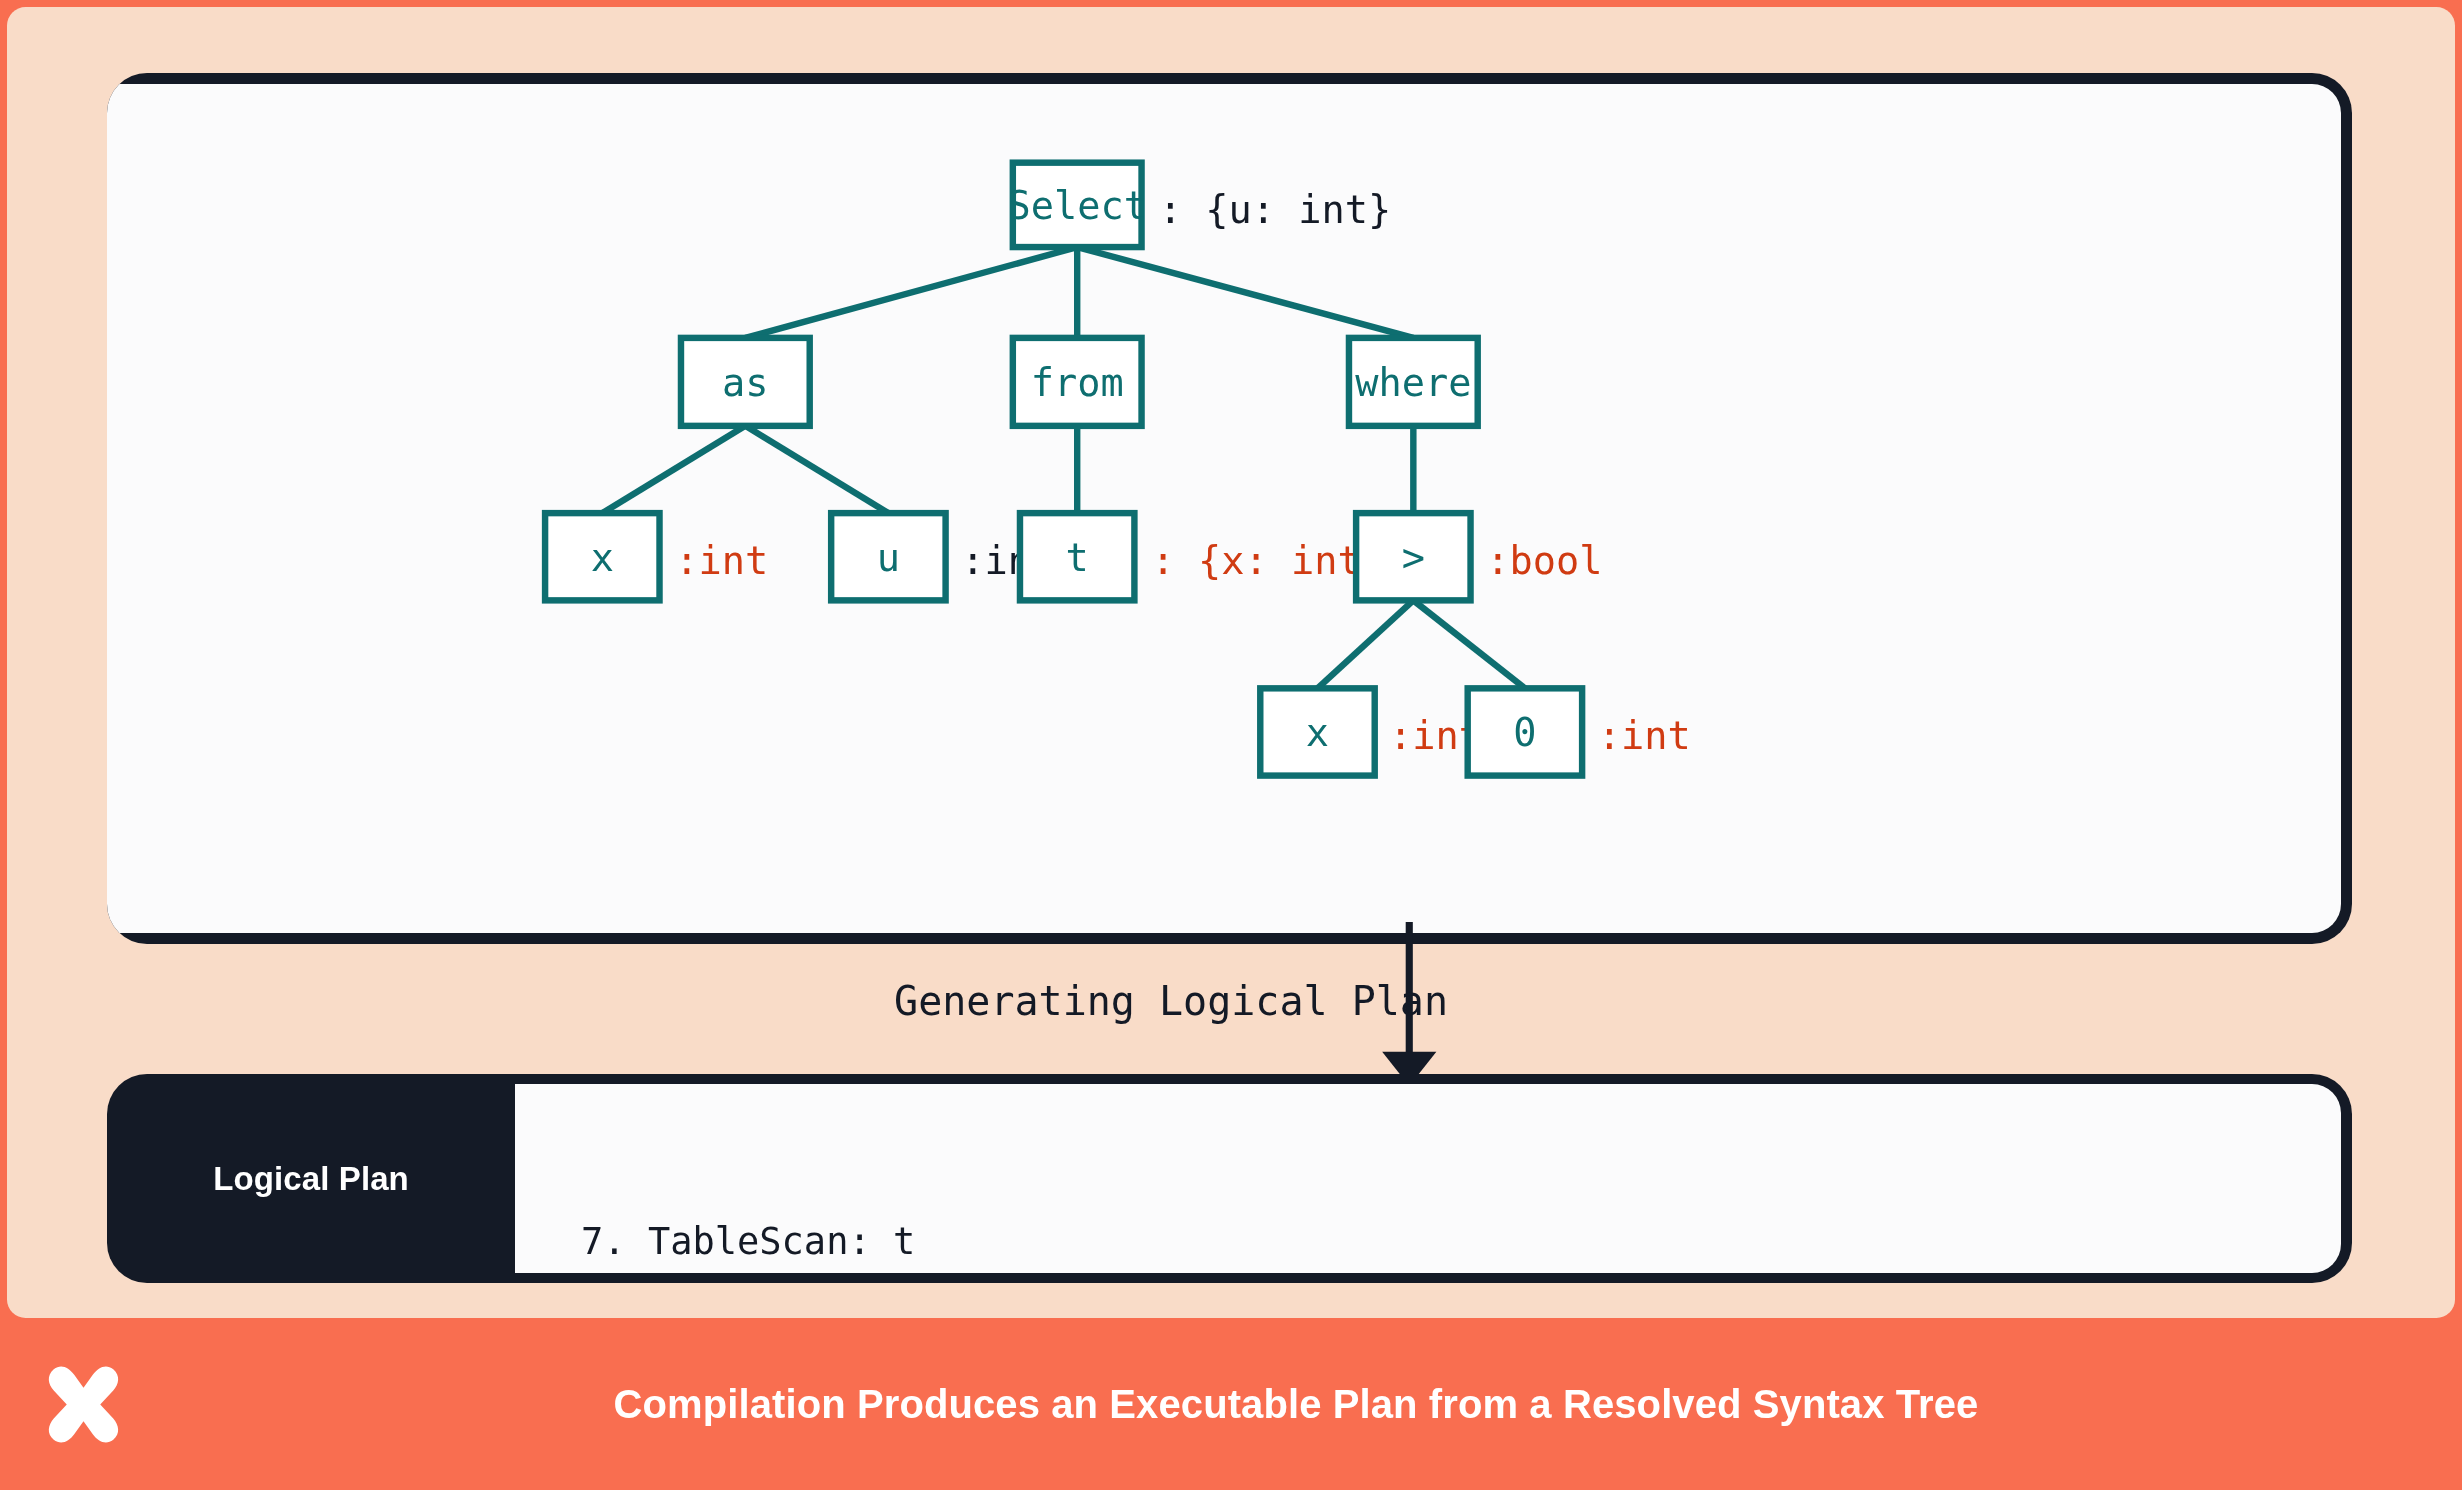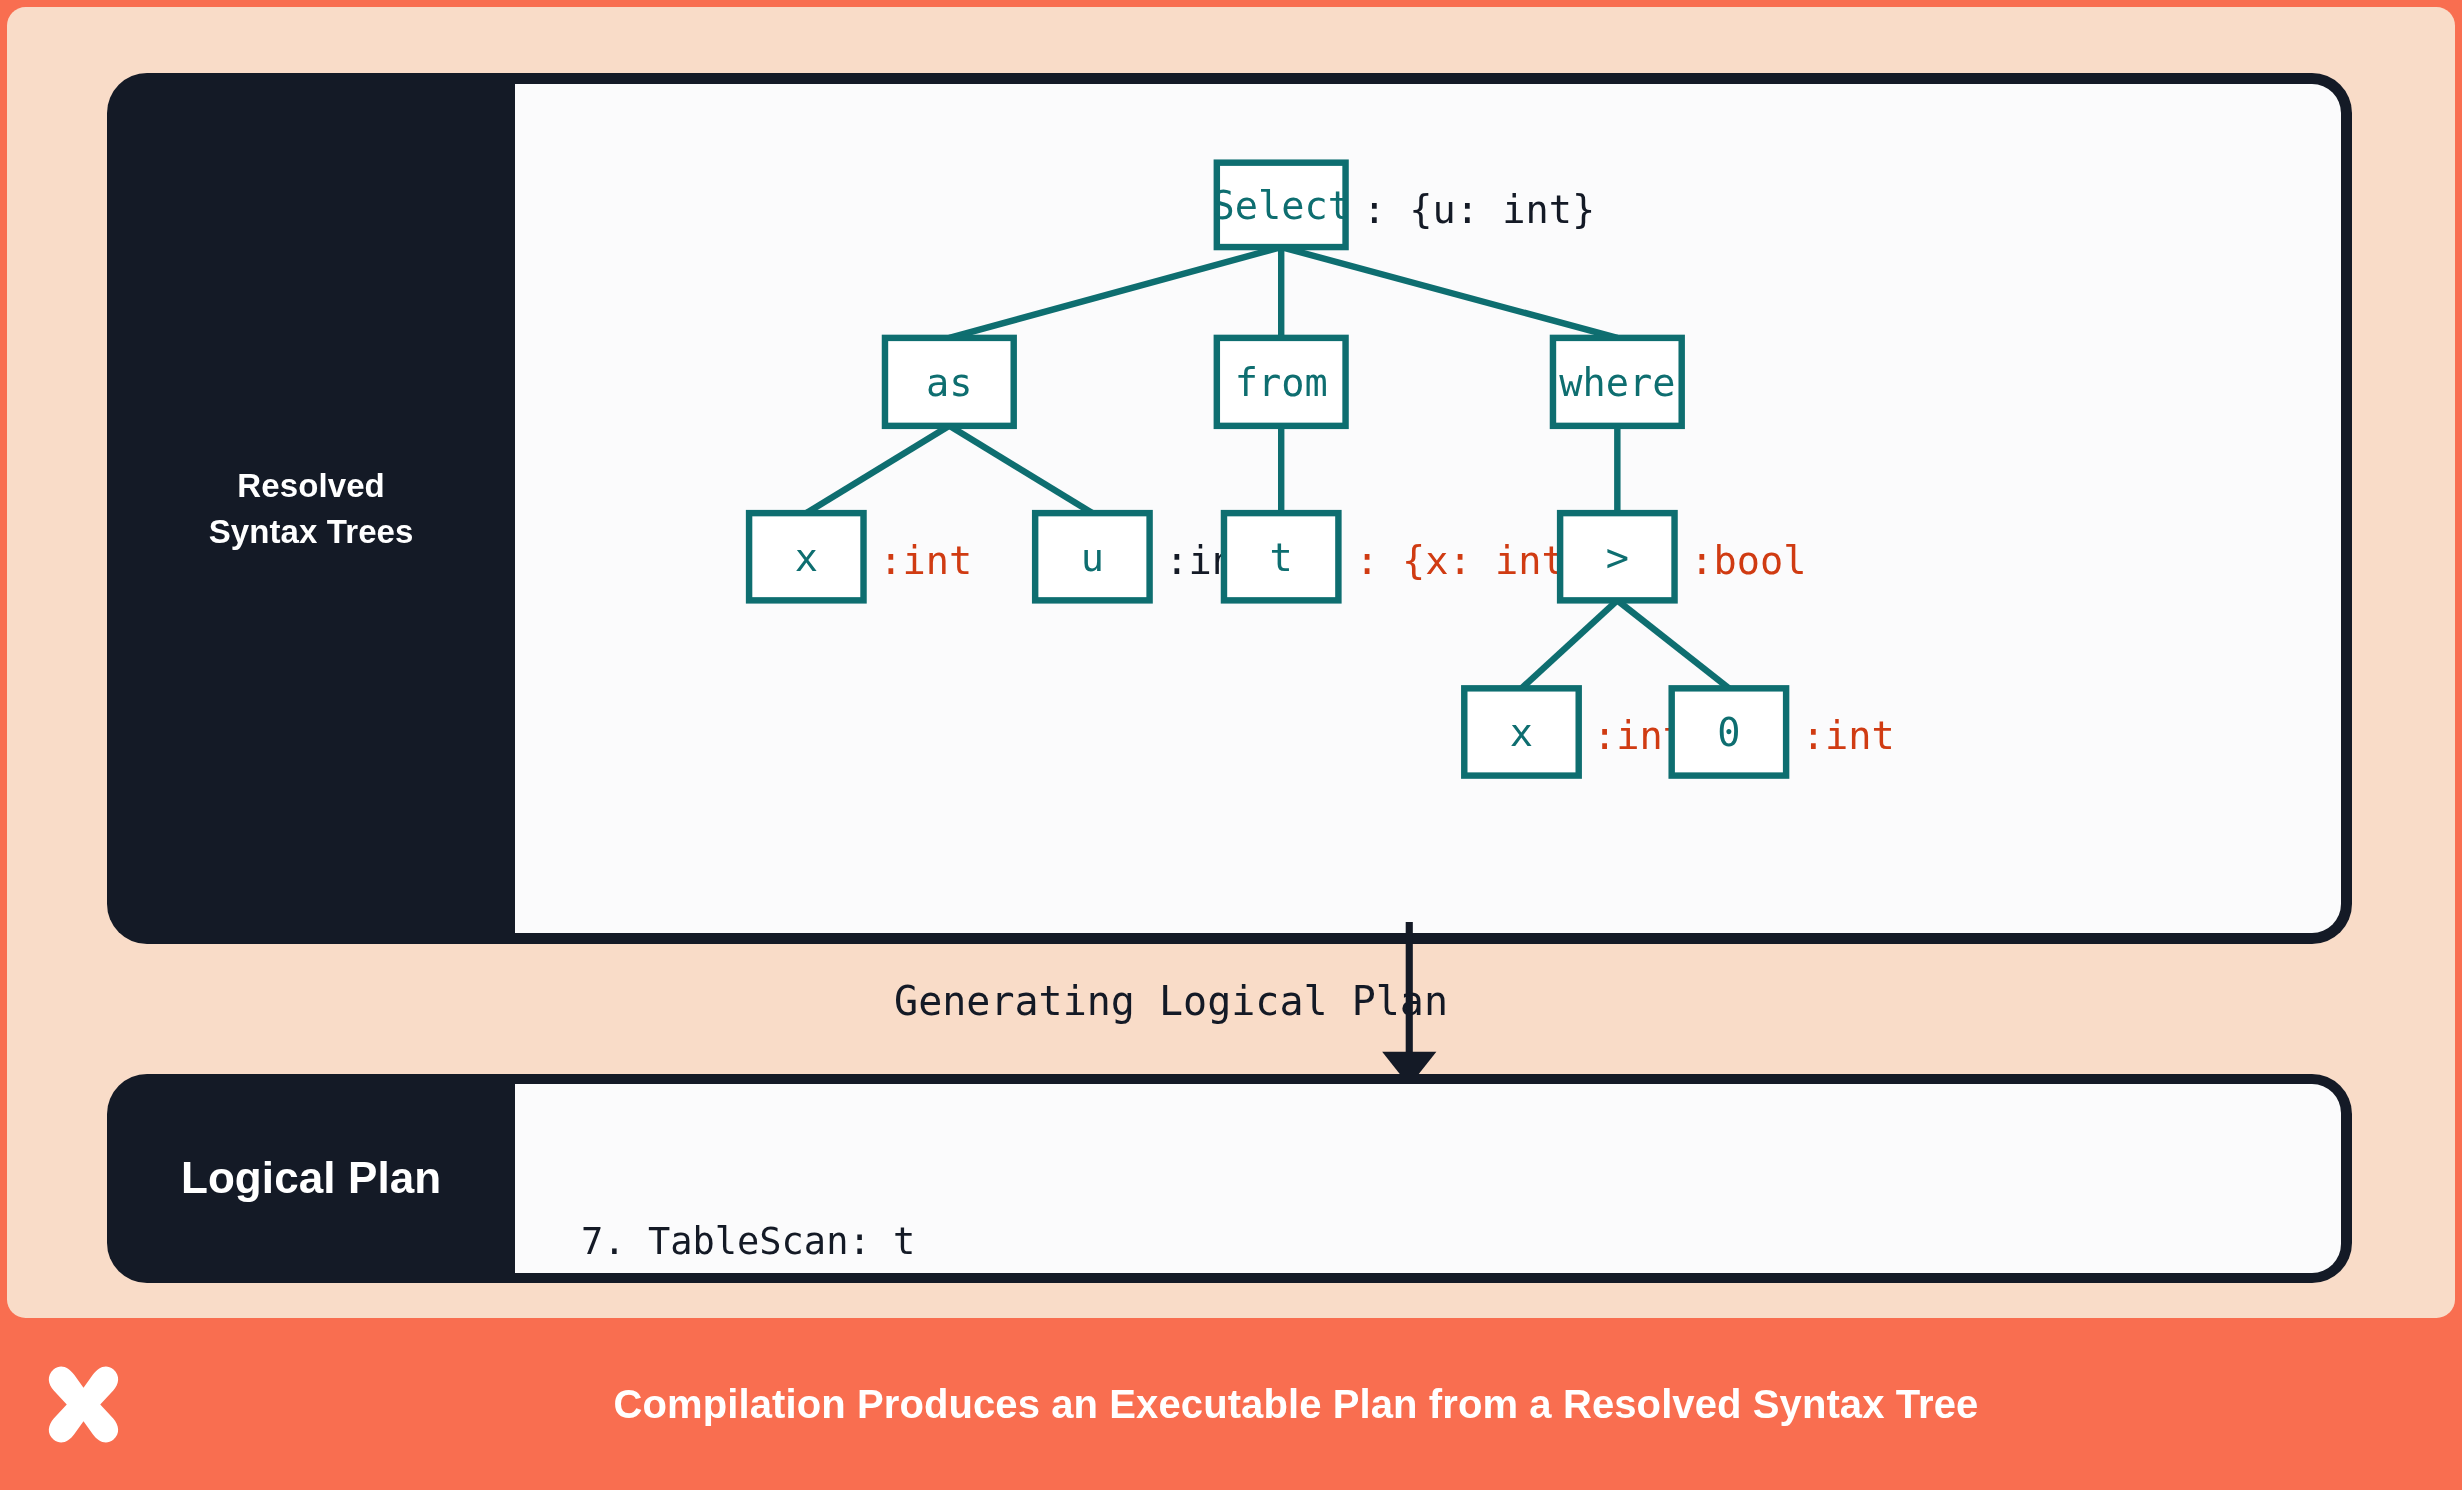--- a/index.html
+++ b/index.html
@@ -50,21 +50,21 @@
     display: flex;
     align-items: center;
     justify-content: center;
     color: #FFFFFF;
     font-weight: bold;
     text-align: center;
     line-height: 1.38;
     letter-spacing: 0.1px;
   }
   #card-rst .card-label { width: 408px; font-size: 33px; }
-  #card-plan .card-label { width: 408px; font-size: 44px; }
+  #card-plan .card-label { width: 408px; font-size: 33px; }
 
   .card-body {
     flex: 1 1 auto;
     background: #FBFBFC;
     position: relative;
     margin: 11.4px 11.4px 11.4px 0;
     border-radius: 0 29px 29px 0;
     padding-left: 8px;
   }
   #card-rst .card-body { margin: 11.4px 11.4px 11.4px 0; }
@@ -143,26 +143,20 @@
     letter-spacing: 0.1px;
   }
 </style>
 </head>
 <body>
 
 <div id="frame">
   <div id="canvas">
 
     <div class="card" id="card-rst">
-      <div class="card-label">
-        <div>
-          <div>Resolved</div>
-          <div>Syntax Trees</div>
-        </div>
-      </div>
       <div class="card-body">
         <svg id="tree" viewBox="0 0 2538 1186" preserveAspectRatio="xMidYMid meet">
 
           <g>
 
             <path class="edge" d="M 1064 228 L 600 355"></path>
             <path class="edge" d="M 1064 228 L 1064 355"></path>
             <path class="edge" d="M 1064 228 L 1534 355"></path>
 
             <path class="edge" d="M 600 478 L 400 600"></path>

